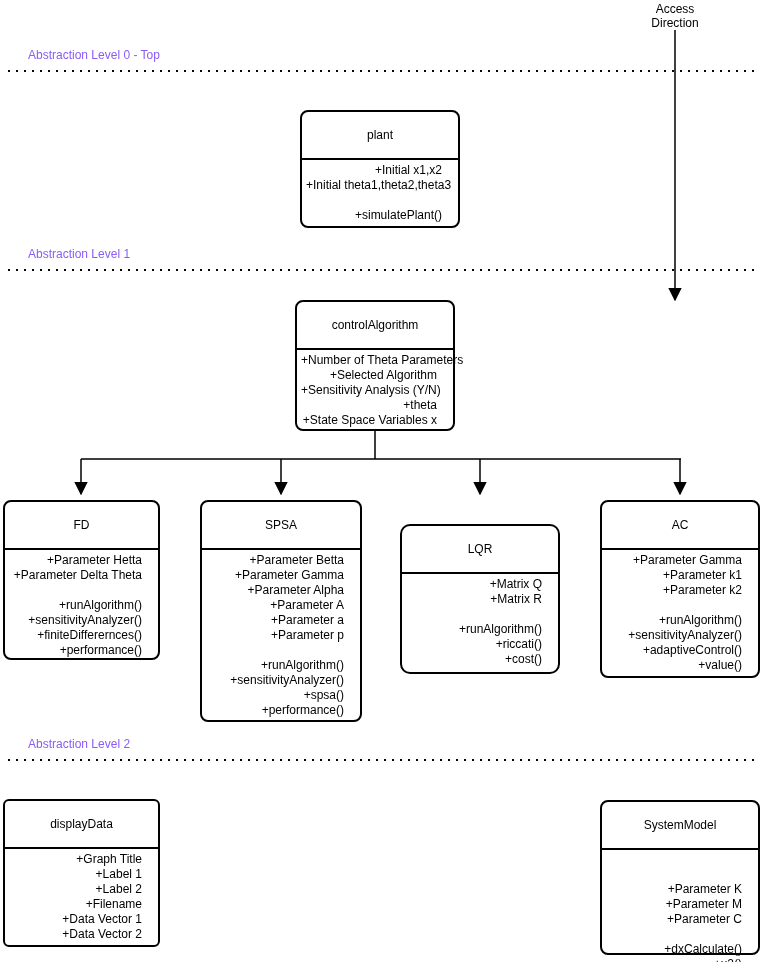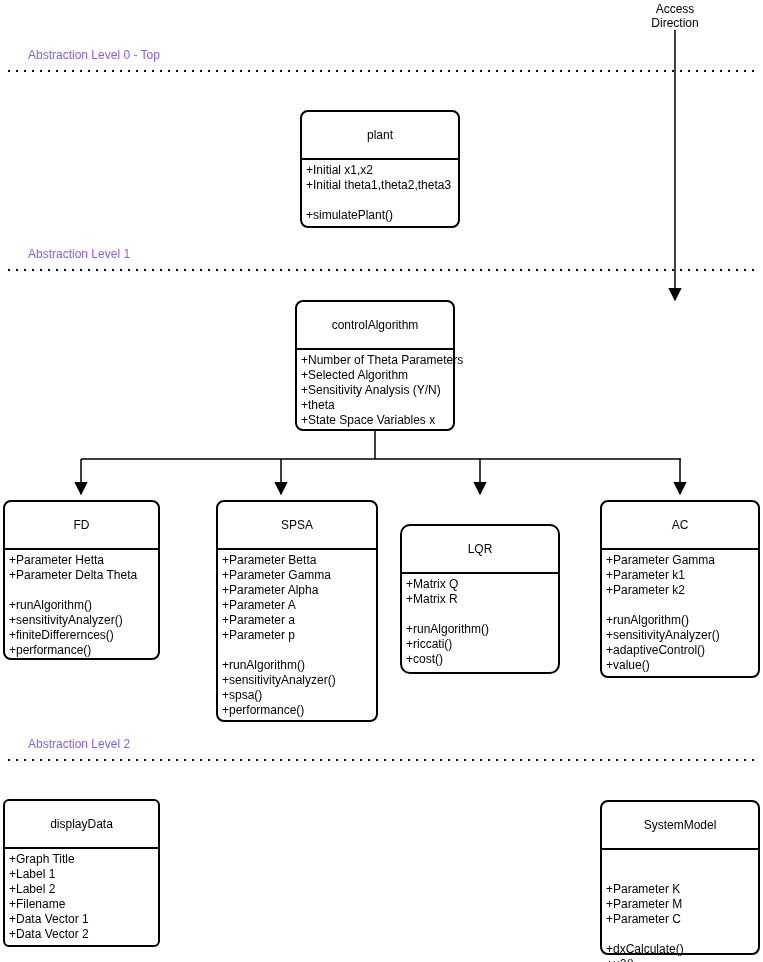--- a/index.html
+++ b/index.html
@@ -38,32 +38,33 @@
     height: 48px;
     flex: 0 0 48px;
     border-bottom: 2px solid #000000;
     display: flex;
     align-items: center;
     justify-content: center;
     font-size: 12px;
     color: #000000;
   }
   .uml-class .class-body {
-    padding: 3px 10px 0 4px;
+    padding: 3px 16px 0 4px;
     font-size: 12px;
     line-height: 15px;
     overflow: visible;
+    text-align: right;
   }
   .member-line { white-space: nowrap; }
 
   
   #box-plant          { left: 300px; top: 110px; width: 160px; height: 118px; }
   #box-controlAlgorithm { left: 295px; top: 300px; width: 160px; height: 131px; }
   #box-fd             { left: 3px;   top: 500px; width: 157px; height: 160px; }
-  #box-spsa           { left: 216px; top: 500px; width: 162px; height: 222px; }
+  #box-spsa           { left: 200px; top: 500px; width: 162px; height: 222px; }
   #box-lqr            { left: 400px; top: 524px; width: 160px; height: 150px; border-radius: 10px; }
   #box-ac             { left: 600px; top: 500px; width: 160px; height: 178px; }
   #box-displayData    { left: 3px;   top: 799px; width: 157px; height: 148px; border-radius: 6px; }
   #box-systemModel    { left: 600px; top: 800px; width: 160px; height: 155px; gap: 29px; }
 
   #label-level0 { left: 28px; top: 48px; }
   #label-level1 { left: 28px; top: 247px; }
   #label-level2 { left: 28px; top: 737px; }
   #label-access { left: 630px; top: 2px; }
 </style>

